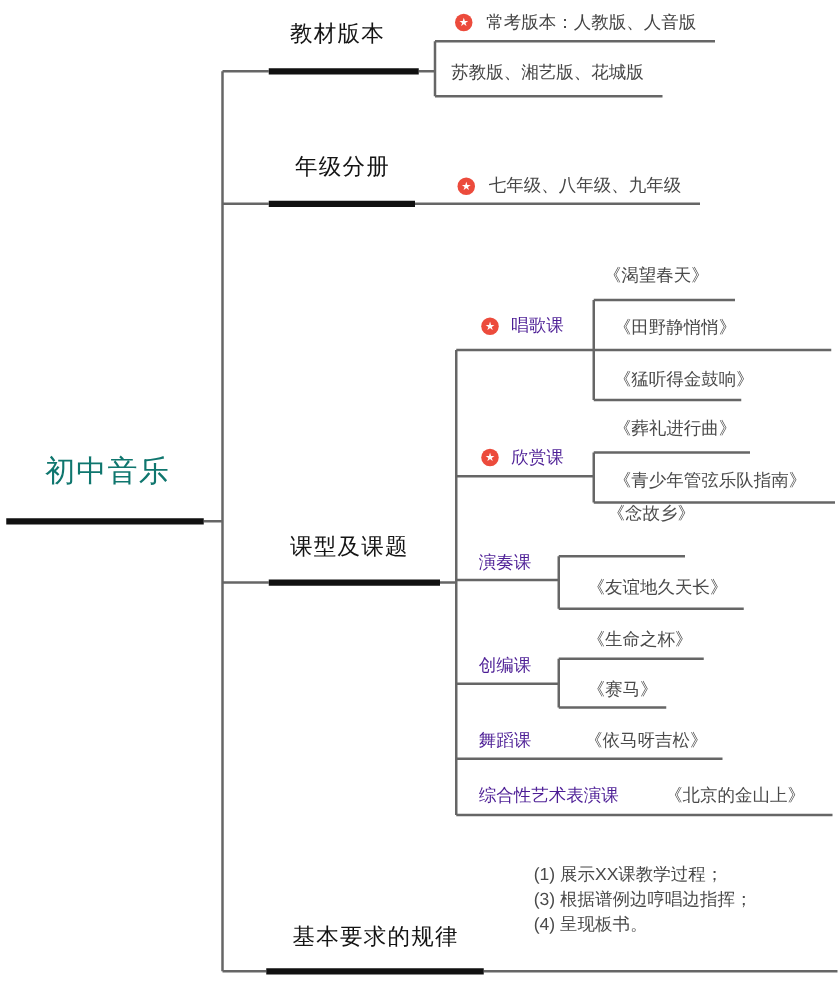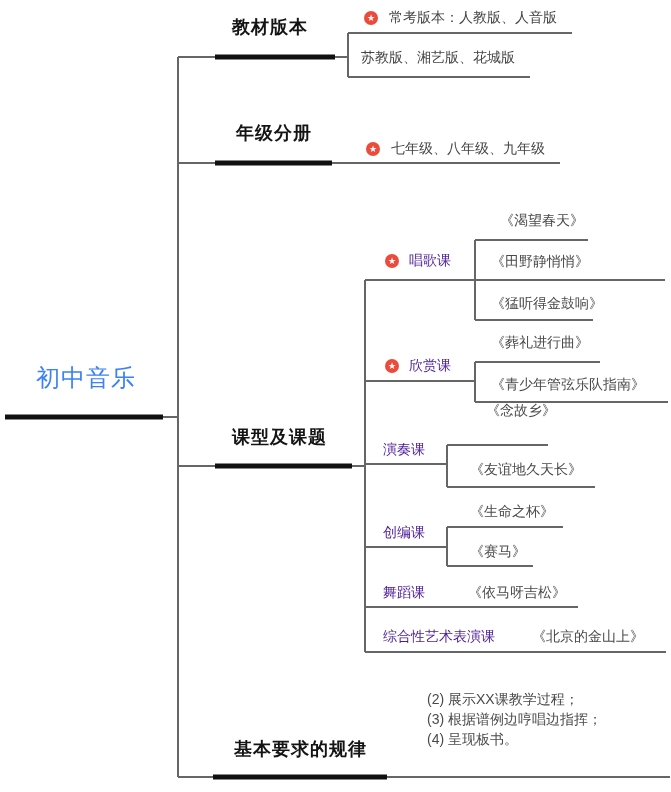--- a/index.html
+++ b/index.html
@@ -2,22 +2,22 @@
 <html><head>
 <meta charset="utf-8">
 <style>
   html,body{margin:0;padding:0;background:#fff;}
   #canvas{
     position:relative;width:671px;height:792px;overflow:hidden;
     font-family:"Liberation Sans", sans-serif;background:#fff;
   }
   #lines{position:absolute;left:0;top:0;}
   .txt{position:absolute;white-space:nowrap;color:#454545;font-size:14px;line-height:17px;}
-  .root-label{font-size:24px;color:#3b82f6;letter-spacing:1px;}
-  .branch-label{font-size:18px;font-weight:bold;color:#141414;letter-spacing:1px;}
+  .root-label{font-size:24px;color:#0f766e;letter-spacing:1px;}
+  .branch-label{font-size:18px;font-weight:normal;color:#141414;letter-spacing:1px;}
   .sub-label{color:#4c1d95;}
   .topic{color:#4a4a4a;}
   .star{
     position:absolute;width:14px;height:14px;border-radius:50%;
     background:#ec4b3c;color:#fff;font-size:9px;line-height:14px;
     text-align:center;display:block;
   }
   .list-block{position:absolute;left:427px;top:689px;}
   .list-block .li{font-size:14px;line-height:20px;color:#4a4a4a;white-space:nowrap;}
 </style>
@@ -82,21 +82,21 @@
   <div class="txt" style="left:361px;top:49px;">苏教版、湘艺版、花城版</div>
 
   <div class="txt branch-label" style="left:236px;top:125px;">年级分册</div>
   <span class="star" style="left:366px;top:142px;">★</span>
   <div class="txt" style="left:391px;top:140px;">七年级、八年级、九年级</div>
 
   <div class="txt branch-label" style="left:232px;top:429px;">课型及课题</div>
 
   <span class="star" style="left:385px;top:254px;">★</span>
   <div class="txt sub-label" style="left:409px;top:252px;">唱歌课</div>
-  <div class="txt topic" style="left:500px;top:212px;">《渴望春天》</div>
+  <div class="txt topic" style="left:483px;top:212px;">《渴望春天》</div>
   <div class="txt topic" style="left:491px;top:253px;">《田野静悄悄》</div>
   <div class="txt topic" style="left:491px;top:295px;">《猛听得金鼓响》</div>
 
   <span class="star" style="left:385px;top:359px;">★</span>
   <div class="txt sub-label" style="left:409px;top:357px;">欣赏课</div>
   <div class="txt topic" style="left:491px;top:334px;">《葬礼进行曲》</div>
   <div class="txt topic" style="left:491px;top:376px;">《青少年管弦乐队指南》</div>
 
   <div class="txt sub-label" style="left:383px;top:441px;">演奏课</div>
   <div class="txt topic" style="left:470px;top:402px;margin-left:16px;">《念故乡》</div>
@@ -107,18 +107,18 @@
   <div class="txt topic" style="left:470px;top:543px;">《赛马》</div>
 
   <div class="txt sub-label" style="left:383px;top:584px;text-align:center;">舞蹈课</div>
   <div class="txt topic" style="left:468px;top:584px;">《依马呀吉松》</div>
 
   <div class="txt sub-label" style="left:383px;top:628px;">综合性艺术表演课</div>
   <div class="txt topic" style="left:532px;top:628px;">《北京的金山上》</div>
 
   <div class="txt branch-label" style="left:234px;top:741px;">基本要求的规律</div>
   <div class="list-block">
-    <div class="li">(2) 展示XX课教学过程；</div>
+    <div class="li">(1) 展示XX课教学过程；</div>
     <div class="li">(3) 根据谱例边哼唱边指挥；</div>
     <div class="li">(4) 呈现板书。</div>
   </div>
 
 </div>
 
 </body></html>

